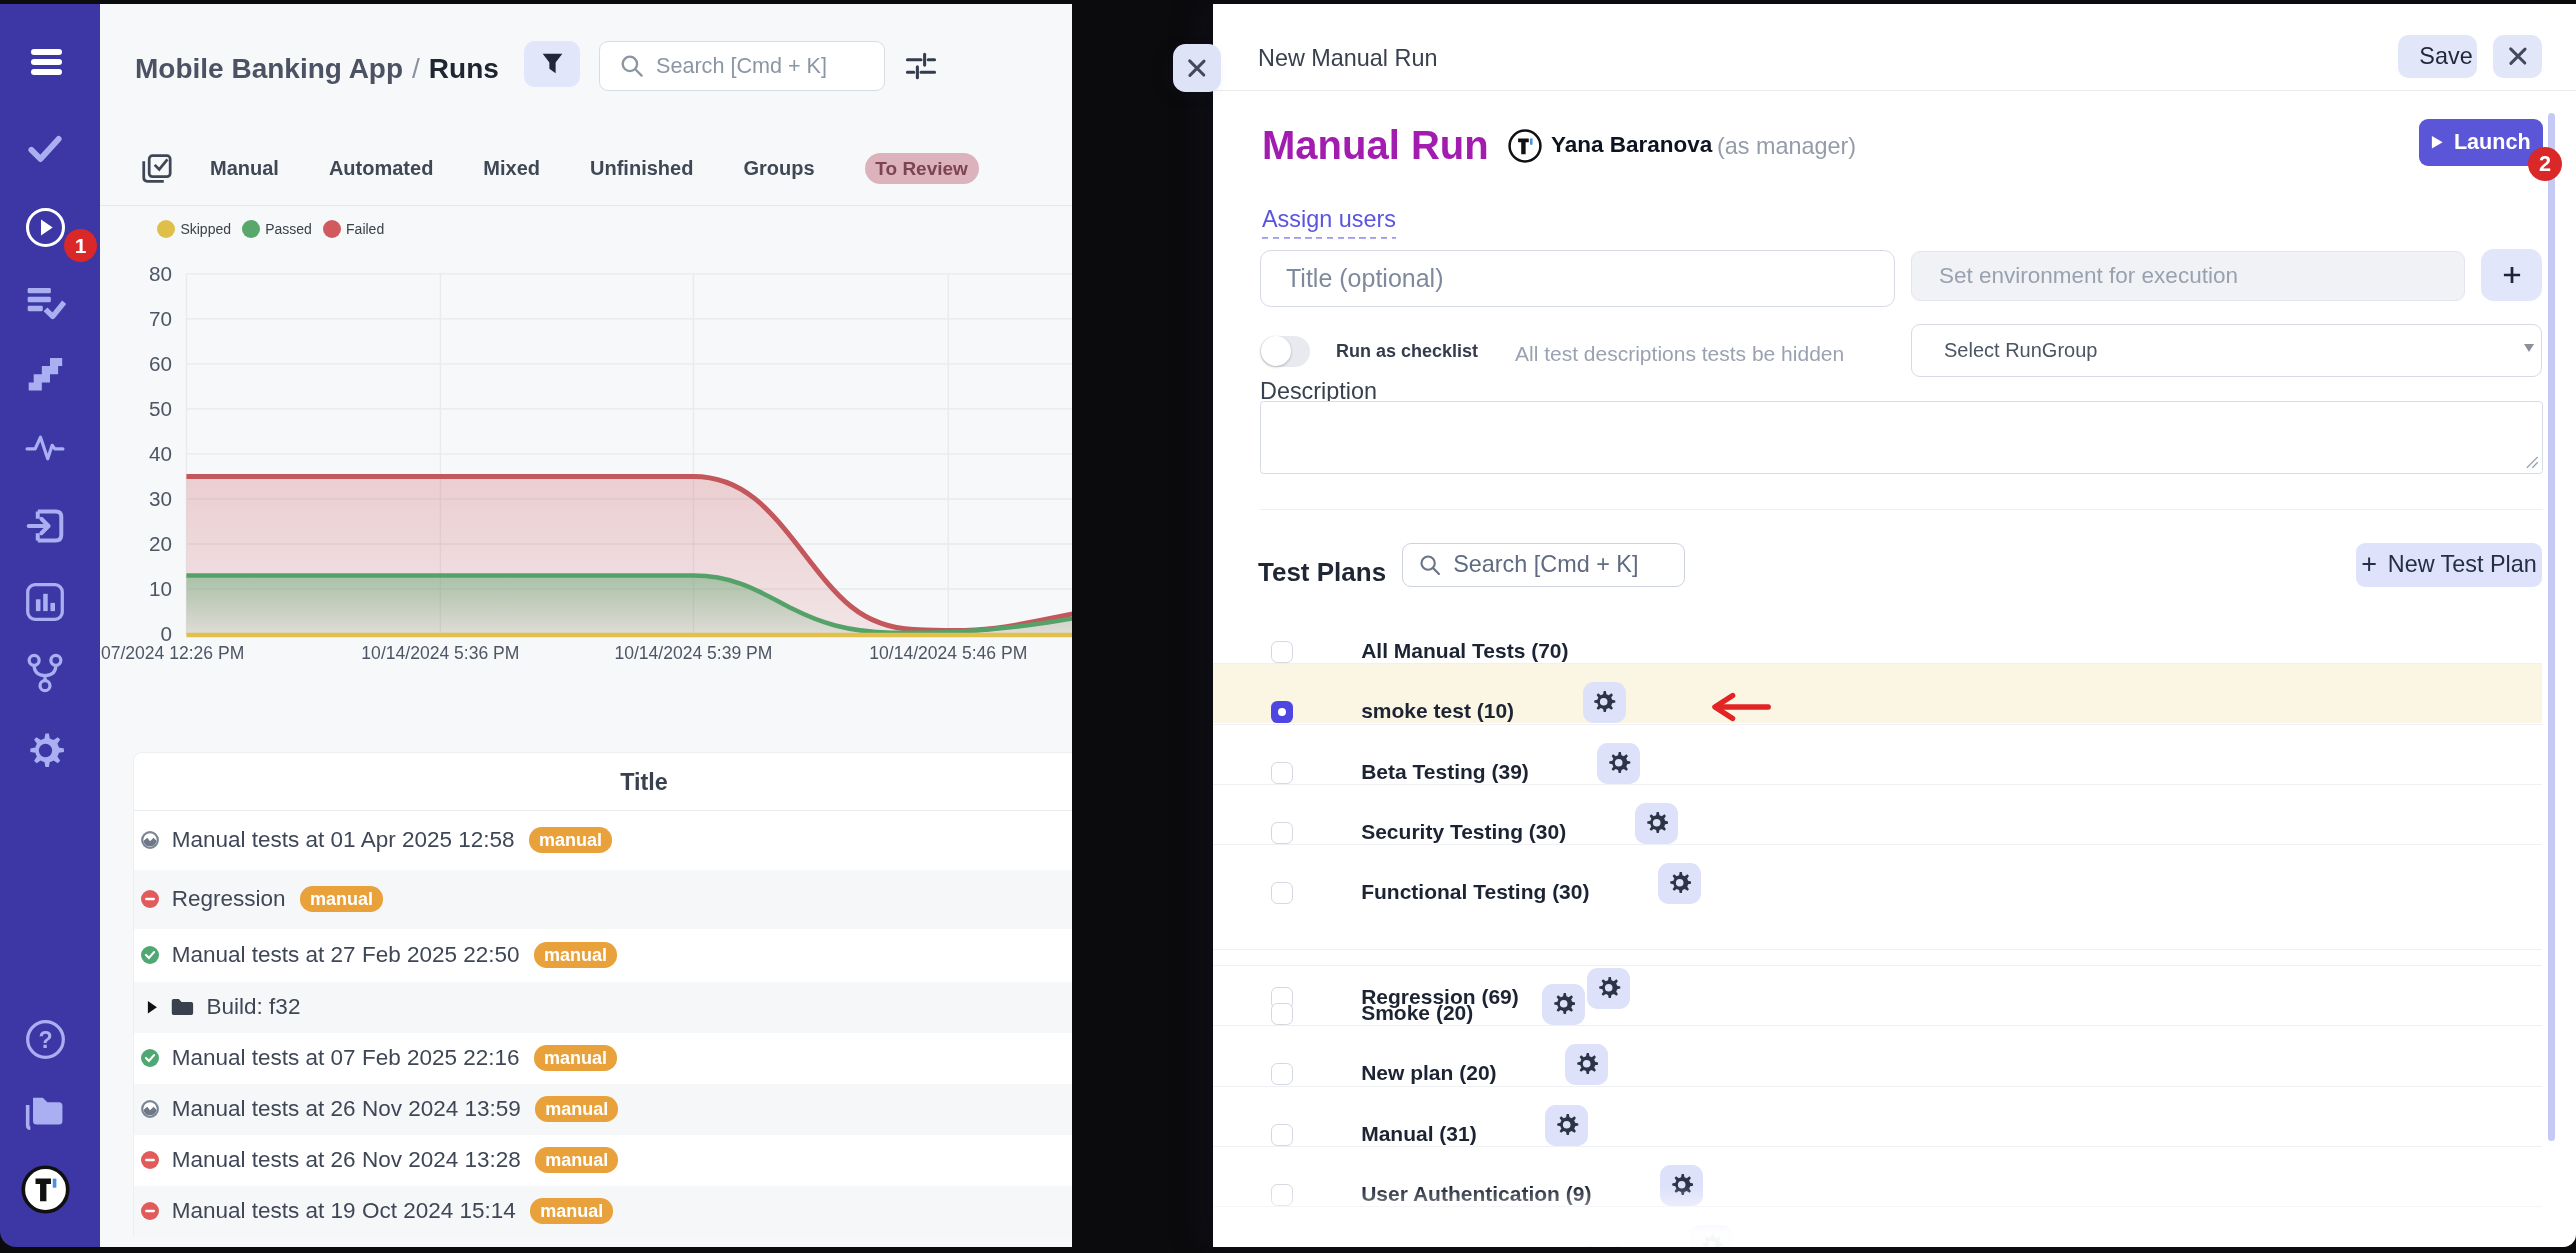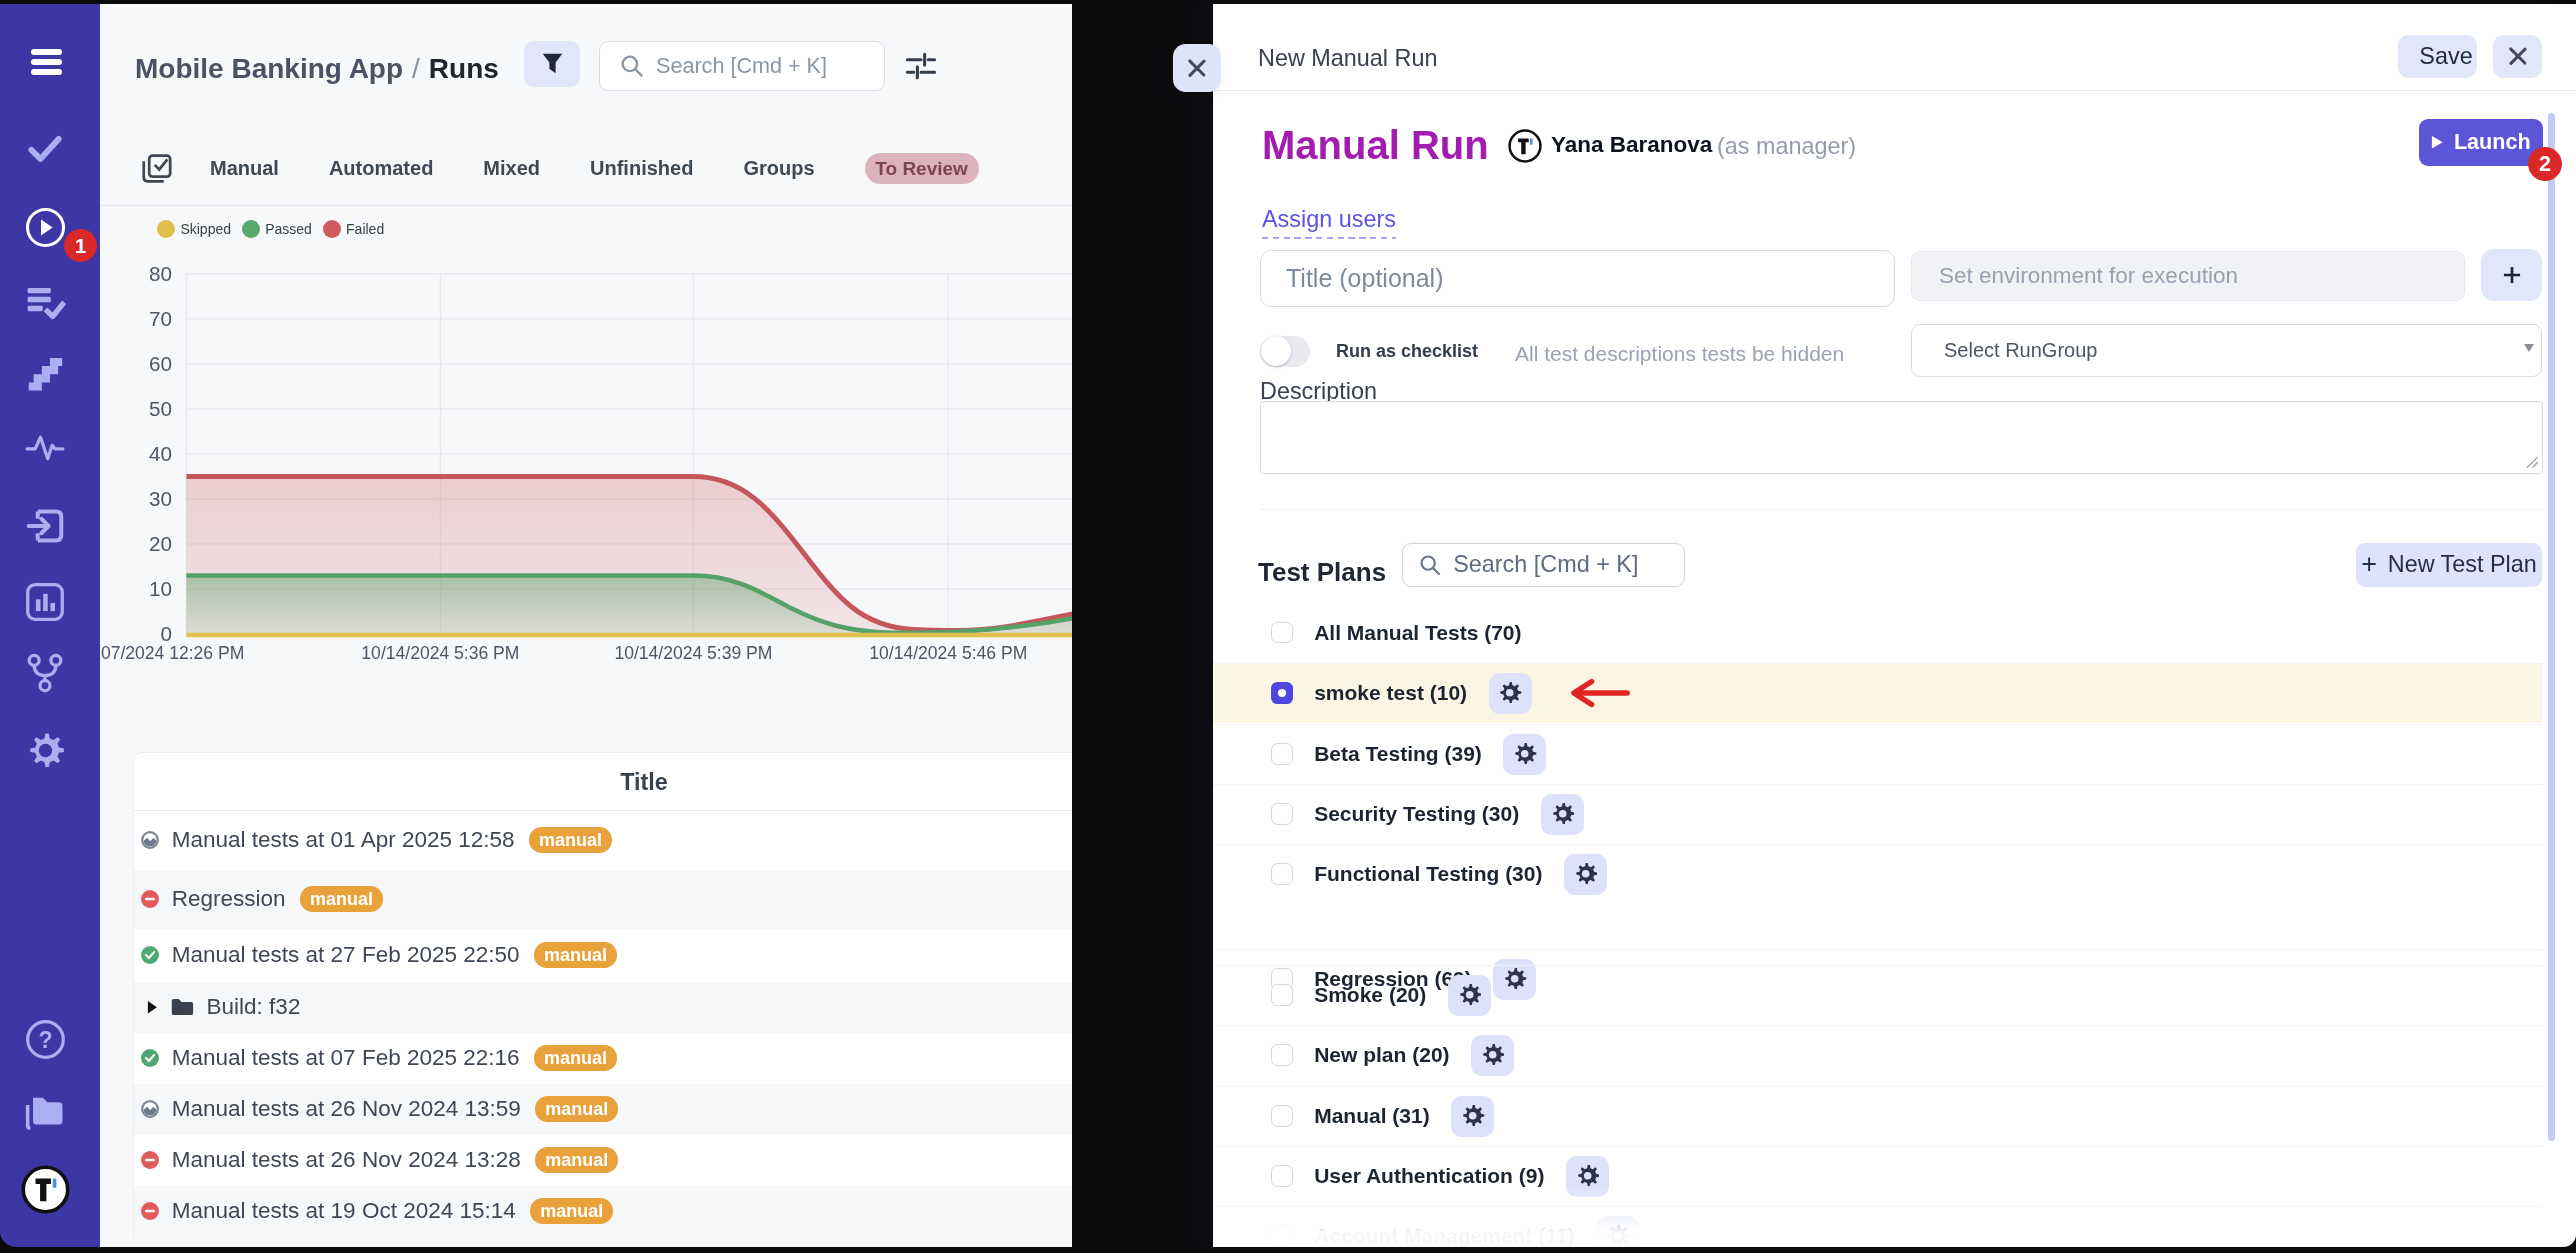--- a/index.html
+++ b/index.html
@@ -62,21 +62,21 @@
   #runaschk { left:123px; top:337px; font-size:18px; font-weight:bold; color:#343c4b; }
   #runnote { left:302px; top:338px; font-size:21px; color:#9aa2b1; }
   #rungroup { left:698px; top:320px; width:631px; height:53px; border:1.8px solid #d5dae3; border-radius:9px; background:#fff; display:flex; align-items:center; padding-left:32px; font-size:20px; color:#4b5563; }
   #rgarrow { left:1311px; top:340px; width:0; height:0; border-left:5.9px solid transparent; border-right:5.9px solid transparent; border-top:8.6px solid #8a8f9b; }
   #desclabel { left:47px; top:374px; font-size:23.4px; color:#39414f; }
   #descarea { left:47px; top:397px; width:1283px; height:73px; border:0.9px solid #d6dbe4; border-radius:3.6px; background:#fff; }
   #tpdivider { left:47px; top:505px; width:1283px; height:0.9px; background:#edeff2; }
   #tptitle { left:45px; top:553px; font-size:26px; font-weight:bold; color:#1f2735; }
   #searchbox2 { left:189px; top:539px; width:283px; height:44px; background:#fff; border:1.8px solid #cdd3dc; border-radius:9px; display:flex; align-items:center; padding-left:16px; }
   #newtp { left:1143px; top:539px; width:186px; height:44px; background:#dee3fb; border-radius:9px; font-size:23.4px; color:#242e47; display:flex; align-items:center; justify-content:center; }
-  .tprow { position:absolute; left:0; width:1329px; height:60px; border-top:0.9px solid #eef0f3; display:flex; align-items:center; padding-left:58px; }
+  .tprow { position:absolute; left:0; width:1329px; height:60px; border-top:0.9px solid #eef0f3; display:flex; align-items:flex-end; padding-left:58px;gap:47px; }
   .tprow .lbl { font-size:21px; font-weight:bold; color:#1c2433; margin-left:21.6px; }
   .cb { width:21.6px; height:21.6px; border:1.8px solid #d3d7df; border-radius:6.3px; background:#fff; flex:none; }
   .cb.on { background:#4f46e1; border:none; position:relative; }
   .cb.on::after { content:""; position:absolute; left:7.2px; top:7.2px; width:8px; height:8px; background:#fff; border-radius:50%; }
   .gearbtn { width:43px; height:41px; background:#dde1fa; border-radius:10.8px; margin-left:21.6px; display:flex; align-items:center; justify-content:center; flex:none; }
   #fade { left:0; top:1182px; width:1333px; height:61px; background:linear-gradient(to bottom, rgba(255,255,255,0), rgba(255,255,255,0.96) 75%); }
   #vscroll { z-index:2; left:1335px; top:109px; width:7.2px; height:1028px; background:#c5caf4; border-radius:3.6px; }
 
   #xclose1 { left:1173px; top:44px; width:48px; height:48px; background:#dfe3f8; border-radius:12.6px; z-index:5; box-shadow:-7.2px 3.6px 16px rgba(25,28,70,0.10); }
   .xglyph { position:relative; width:100%; height:100%; }

